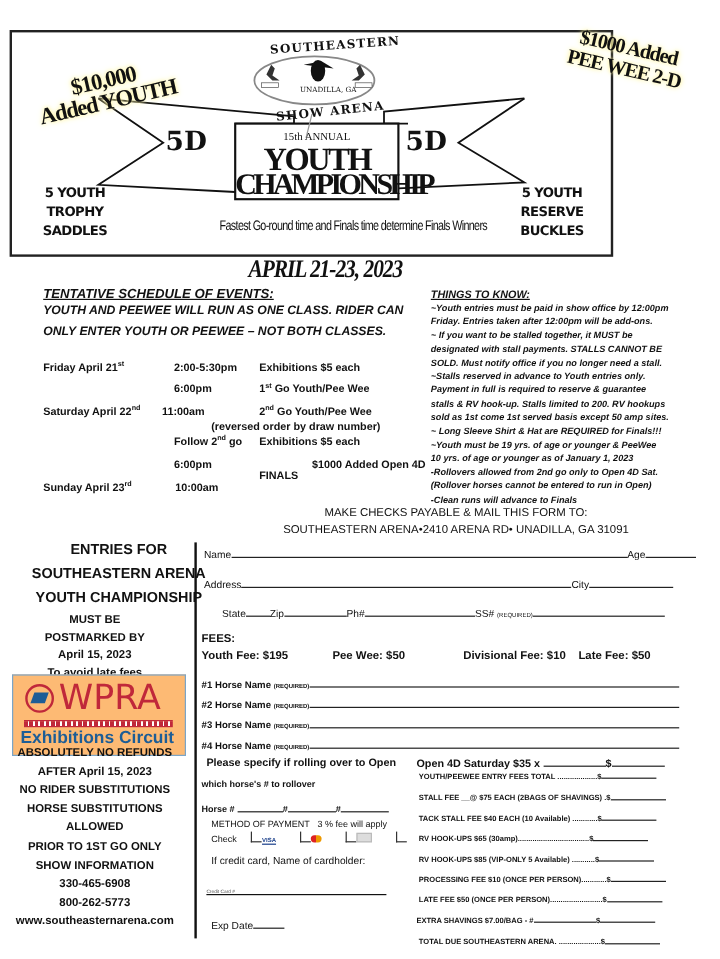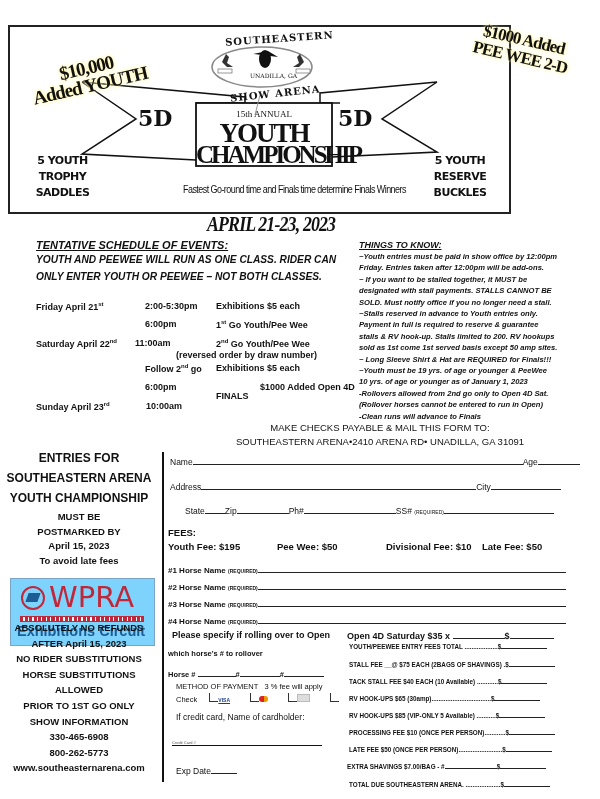--- a/index.html
+++ b/index.html
@@ -38,21 +38,21 @@
   .rules { font-size:9.5px; line-height:15.6px; }
 
   .vline { left:162px; top:452px; width:2px; height:330px; background:#111; }
 
   .field { font-size:8.5px; }
   .uline { display:inline-block; border-bottom:1px solid #222; height:9px; vertical-align:baseline; }
   .req { font-size:5px; }
   .fees-h { font-size:9.5px; font-weight:bold; }
   .horse { font-size:8px; font-weight:bold; }
 
-  .wpra { left:10px; top:578px; width:143px; height:66px; border:1.5px solid #7aa5c8; background:#7dd3fc; }
+  .wpra { left:10px; top:562px; width:143px; height:66px; border:1.5px solid #7aa5c8; background:#fdba74; }
   .wpra-text { color:#c0283a; font-size:29px; font-family:"DejaVu Sans", sans-serif; letter-spacing:0px; }
   .wpra-dots { background:repeating-linear-gradient(90deg,#c0283a 0 3px,#fff 3px 4.5px); height:4px; border-top:1px solid #c0283a; border-bottom:1px solid #c0283a; }
   .wpra-div { color:#1d5d96; font-weight:bold; font-size:14.5px; font-family:"Liberation Sans", sans-serif; }
 
   .tally { font-size:6.3px; font-weight:bold; }
   .tally-big { font-size:9px; font-weight:bold; }
   .pay { font-size:7.5px; }
   .box-corner { display:inline-block; width:8px; height:8px; border-left:1px solid #333; border-bottom:1px solid #333; }
 </style>
 </head>
@@ -162,21 +162,21 @@
   <div>-Rollovers allowed from 2nd go only to Open 4D Sat.</div>
   <div>(Rollover horses cannot be entered to run in Open)</div>
   <div>-Clean runs will advance to Finals</div>
 </div>
 
 <div class="abs mail" style="left:160px;top:421px;">
   <div>MAKE CHECKS PAYABLE &amp; MAIL THIS FORM TO:</div>
   <div>SOUTHEASTERN ARENA•2410 ARENA RD• UNADILLA, GA 31091</div>
 </div>
 
-<div class="abs left-col entries-big" style="top:448px;">
+<div class="abs left-col entries-big" style="top:448px;padding-left:20px;">
   <div>ENTRIES FOR</div>
   <div>SOUTHEASTERN ARENA</div>
   <div>YOUTH CHAMPIONSHIP</div>
 </div>
 <div class="abs left-col entries-small" style="top:510px;">
   <div>MUST BE</div>
   <div>POSTMARKED BY</div>
   <div>April 15, 2023</div>
   <div>To avoid late fees</div>
 </div>

